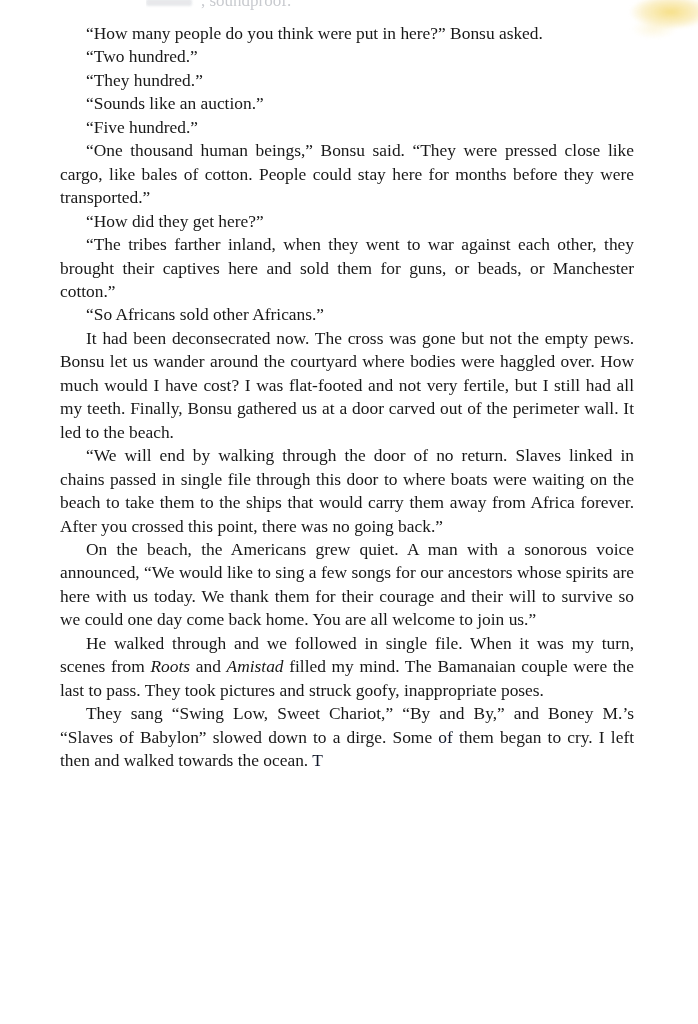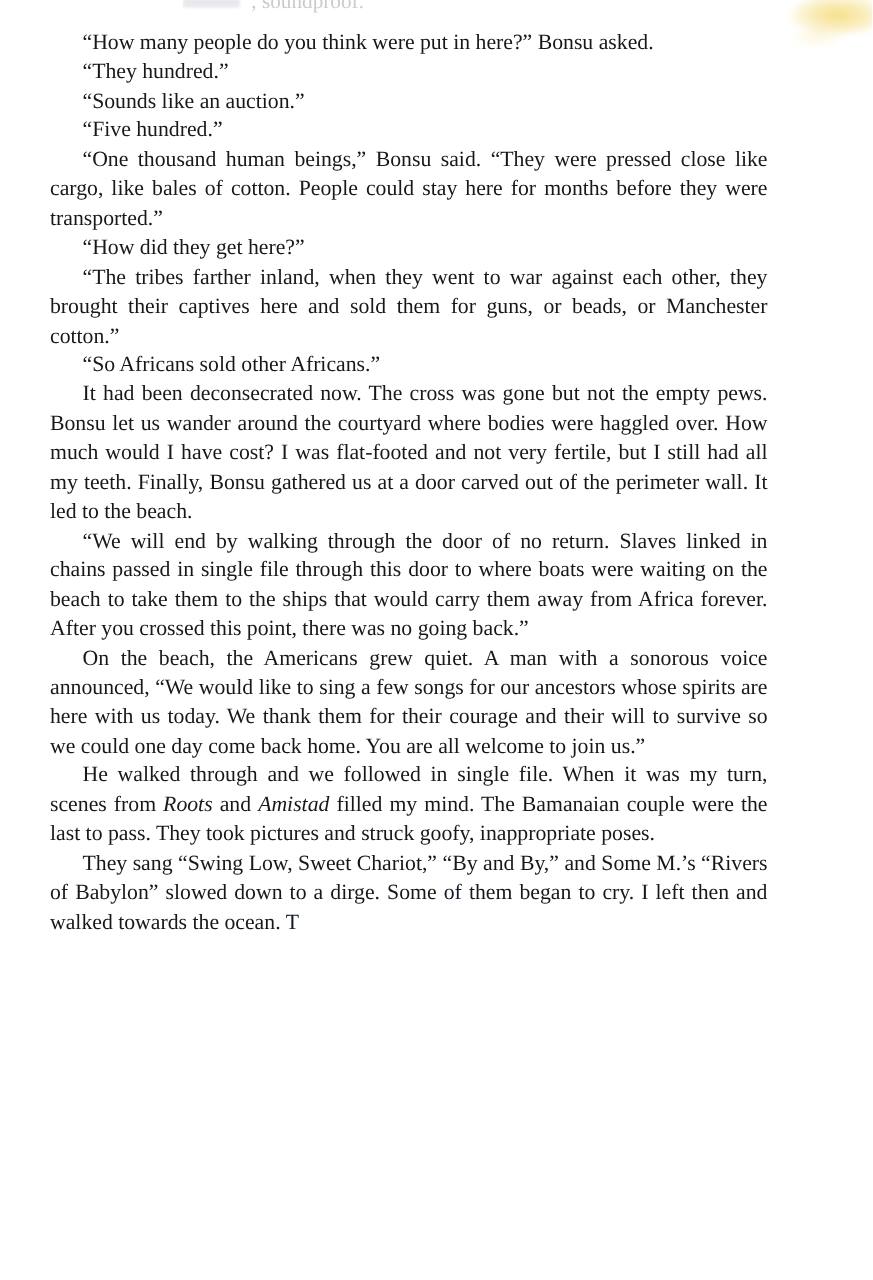--- a/index.html
+++ b/index.html
@@ -57,21 +57,21 @@
         rgba(246, 222, 130, 0.95) 0%,
         rgba(248, 230, 165, 0.60) 50%,
         rgba(252, 244, 210, 0) 78%),
       radial-gradient(30% 25% at 45% 72%,
         rgba(250, 236, 185, 0.45) 0%,
         rgba(252, 246, 220, 0) 80%);
     filter: blur(1.5px);
   }
   .text-block {
     position: absolute;
-    left: 40px;
+    left: 60px;
     top: 22px;
     width: 574px;
     color: var(--text-color, #181818);
     font-size: 17.4px;
     line-height: 23.45px;
   }
   .para {
     margin: 0;
     text-align: justify;
     text-indent: 26px;
@@ -87,27 +87,28 @@
   <div class="clipped-line">
     <span class="inner">
       <span class="illegible-bar"></span><span>, soundproof.</span>
     </span>
   </div>
 
   <div class="smudge"></div>
 
   <div class="text-block">
       <p class="para"><span>“How many people do you think were put in here?” Bonsu asked.</span></p>
+      <p class="para"><span>“Two hundred.”</span></p>
       <p class="para"><span>“They hundred.”</span></p>
       <p class="para"><span>“Sounds like an auction.”</span></p>
       <p class="para"><span>“Five hundred.”</span></p>
       <p class="para"><span>“One thousand human beings,” Bonsu said. “They were pressed close like cargo, like bales of cotton. People could stay here for months before they were transported.”</span></p>
       <p class="para"><span>“How did they get here?”</span></p>
       <p class="para"><span>“The tribes farther inland, when they went to war against each other, they brought their captives here and sold them for guns, or beads, or Manchester cotton.”</span></p>
       <p class="para"><span>“So Africans sold other Africans.”</span></p>
       <p class="para"><span>It had been deconsecrated now. The cross was gone but not the empty pews. Bonsu let us wander around the courtyard where bodies were haggled over. How much would I have cost? I was flat-footed and not very fertile, but I still had all my teeth. Finally, Bonsu gathered us at a door carved out of the perimeter wall. It led to the beach.</span></p>
       <p class="para"><span>“We will end by walking through the door of no return. Slaves linked in chains passed in single file through this door to where boats were waiting on the beach to take them to the ships that would carry them away from Africa forever. After you crossed this point, there was no going back.”</span></p>
       <p class="para"><span>On the beach, the Americans grew quiet. A man with a sonorous voice announced, “We would like to sing a few songs for our ancestors whose spirits are here with us today. We thank them for their courage and their will to survive so we could one day come back home. You are all welcome to join us.”</span></p>
       <p class="para"><span>He walked through and we followed in single file. When it was my turn, scenes from </span><span class="seg-italic">Roots</span><span> and </span><span class="seg-italic">Amistad</span><span> filled my mind. The Bamanaian couple were the last to pass. They took pictures and struck goofy, inappropriate poses.</span></p>
-      <p class="para"><span>They sang “Swing Low, Sweet Chariot,” “By and By,” and Some M.’s “Rivers of Babylon” slowed down to a dirge. Some </span><span class="seg-faded">of</span><span> them began to cry. I left then and walked towards the ocean. </span><span class="seg-faded">T</span></p>
+      <p class="para"><span>They sang “Swing Low, Sweet Chariot,” “By and By,” and Boney M.’s “Slaves of Babylon” slowed down to a dirge. Some </span><span class="seg-faded">of</span><span> them began to cry. I left then and walked towards the ocean. </span><span class="seg-faded">T</span></p>
     </div>
 
 </div>
 
 </body></html>

